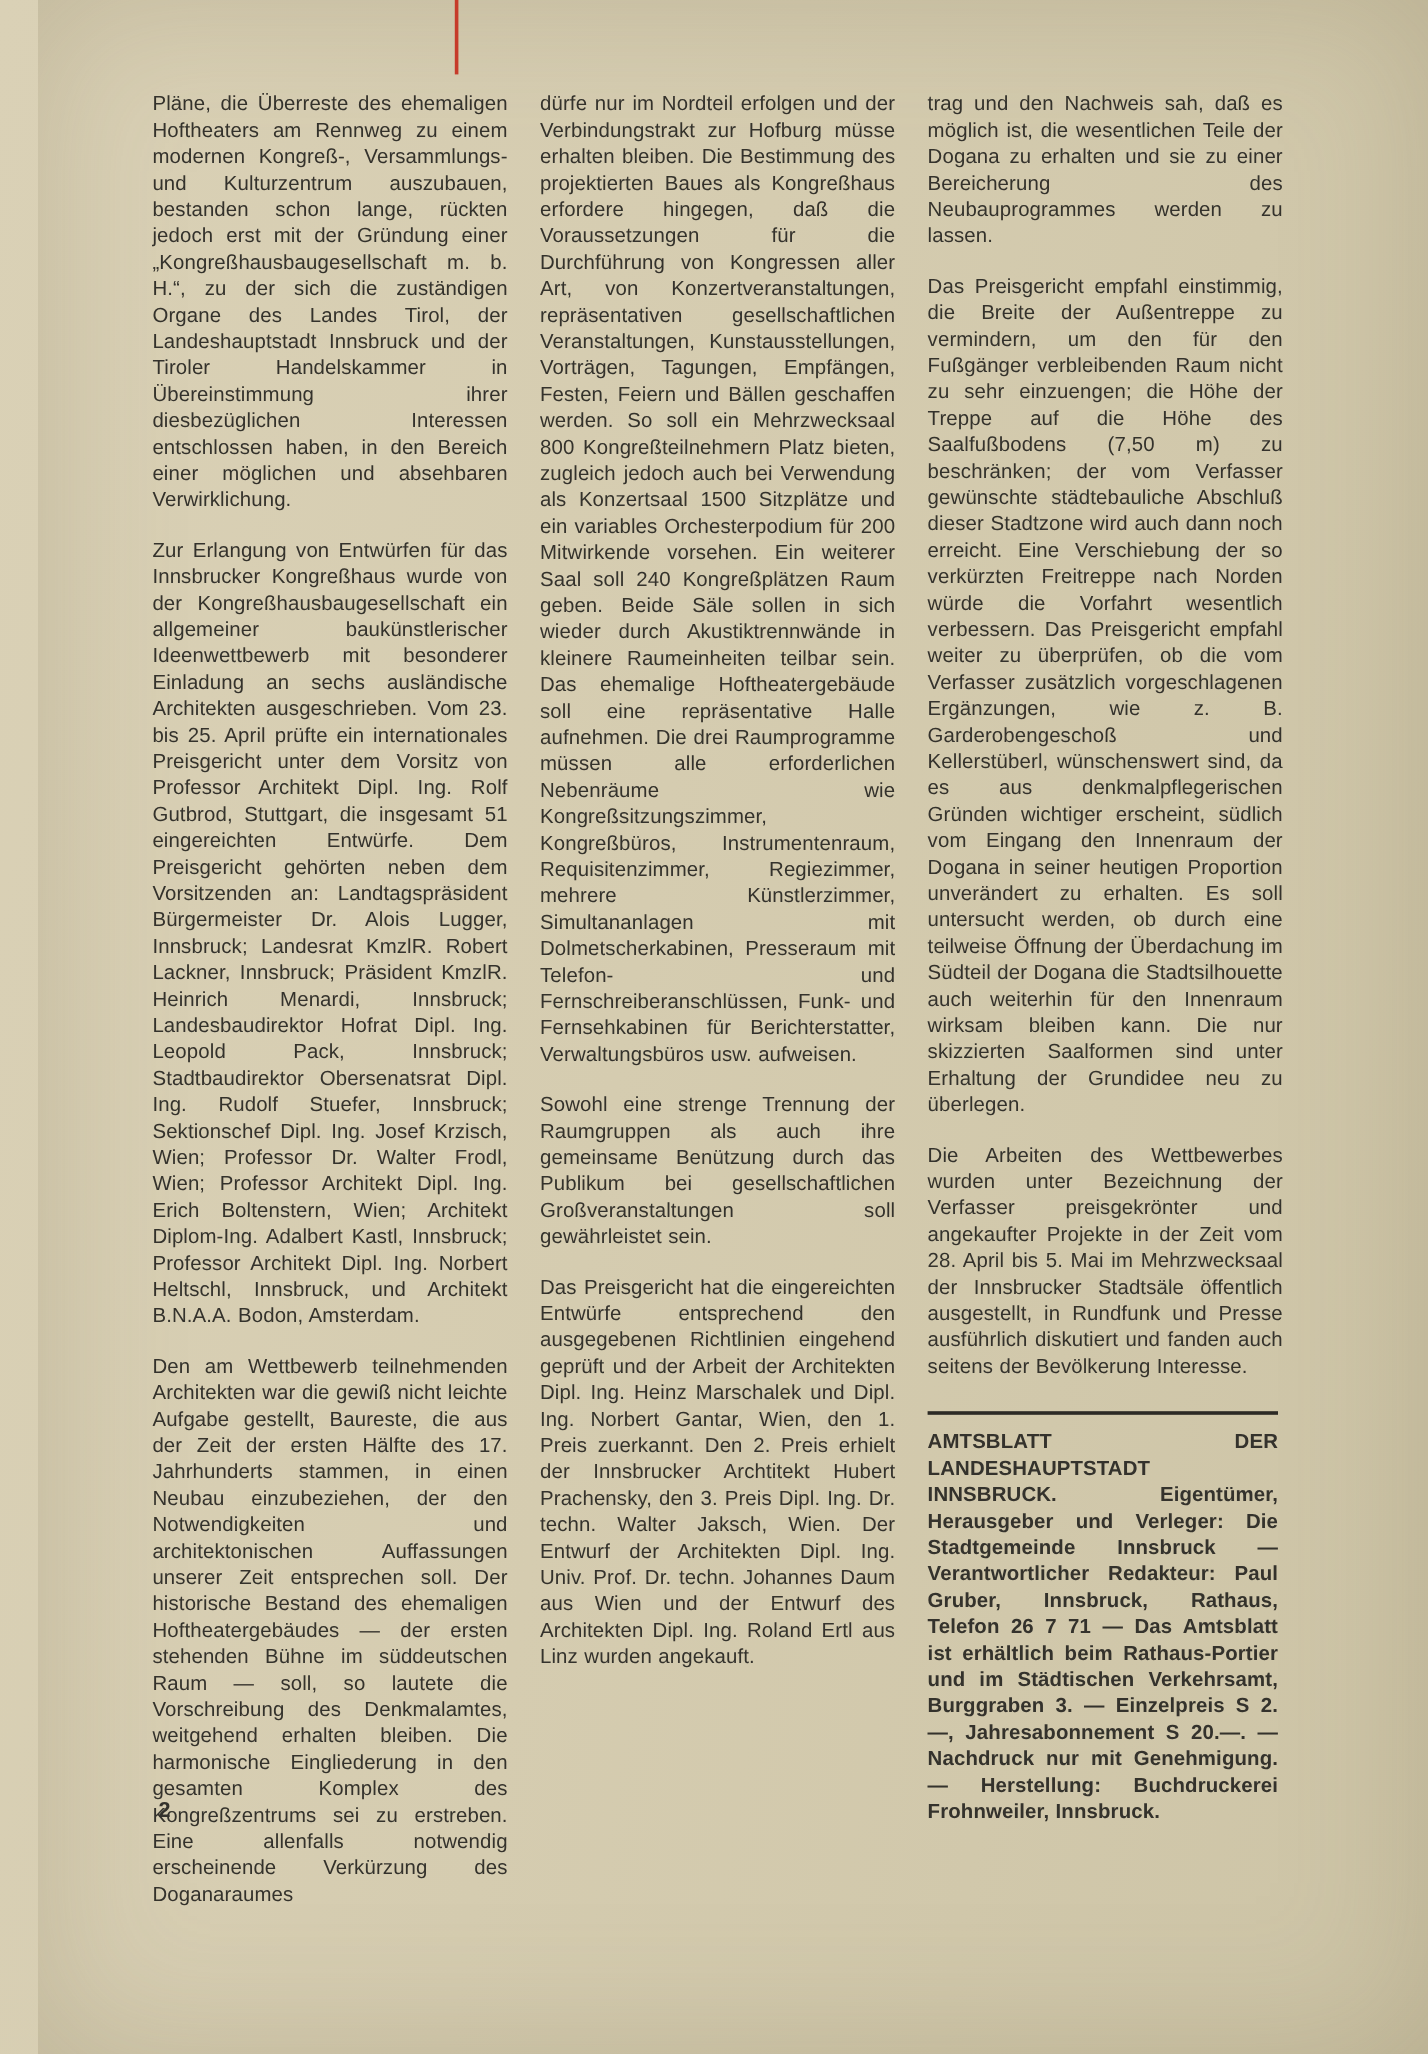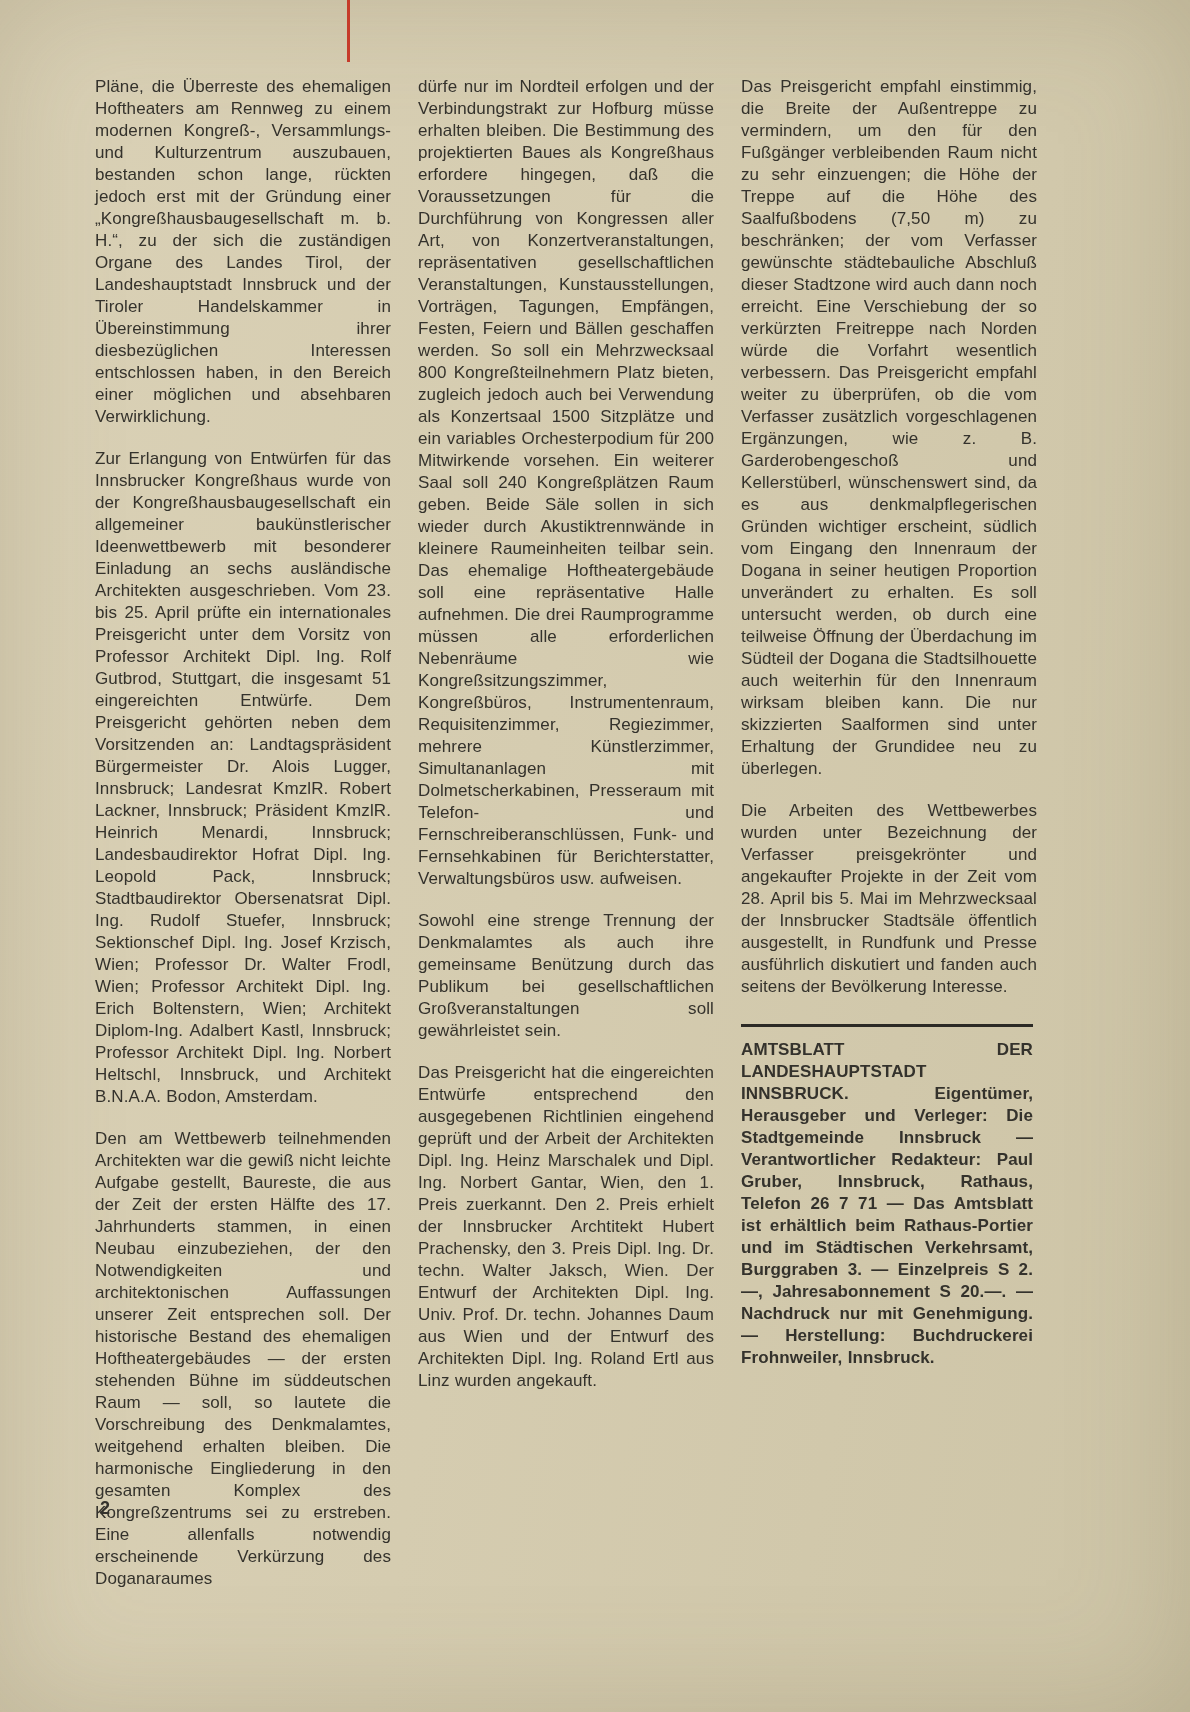--- a/index.html
+++ b/index.html
@@ -12,20 +12,21 @@
     position: relative;
     overflow: hidden;
     background: linear-gradient(100deg, #dad1b6 0%, #d5ccb0 45%, #cdc4a6 100%);
     font-family: "Liberation Sans", "DejaVu Sans", sans-serif;
     color: #34322c;
   }
   .page {
     position: absolute;
     inset: 0;
     box-shadow: inset 0 0 120px rgba(120,108,75,0.25);
+    margin-left: 32px;
   }
   .scan-mark {
     position: absolute;
     left: 347px;
     top: 0;
     width: 3px;
     height: 62px;
     background: #c63b2a;
   }
   .columns {
@@ -82,25 +83,26 @@
   <main class="columns">
 
     <section class="col">
       <p>Pläne, die Überreste des ehemaligen Hoftheaters am Rennweg zu einem modernen Kongreß-, Versammlungs- und Kulturzentrum auszubauen, bestanden schon lange, rückten jedoch erst mit der Gründung einer „Kongreßhausbaugesellschaft m. b. H.“, zu der sich die zuständigen Organe des Landes Tirol, der Landeshauptstadt Innsbruck und der Tiroler Handelskammer in Übereinstimmung ihrer diesbezüglichen Interessen entschlossen haben, in den Bereich einer möglichen und absehbaren Verwirklichung.</p>
       <p>Zur Erlangung von Entwürfen für das Innsbrucker Kongreßhaus wurde von der Kongreßhausbaugesellschaft ein allgemeiner baukünstlerischer Ideenwettbewerb mit besonderer Einladung an sechs ausländische Architekten ausgeschrieben. Vom 23. bis 25. April prüfte ein internationales Preisgericht unter dem Vorsitz von Professor Architekt Dipl. Ing. Rolf Gutbrod, Stuttgart, die insgesamt 51 eingereichten Entwürfe. Dem Preisgericht gehörten neben dem Vorsitzenden an: Landtagspräsident Bürgermeister Dr. Alois Lugger, Innsbruck; Landesrat KmzlR. Robert Lackner, Innsbruck; Präsident KmzlR. Heinrich Menardi, Innsbruck; Landesbaudirektor Hofrat Dipl. Ing. Leopold Pack, Innsbruck; Stadtbaudirektor Obersenatsrat Dipl. Ing. Rudolf Stuefer, Innsbruck; Sektionschef Dipl. Ing. Josef Krzisch, Wien; Professor Dr. Walter Frodl, Wien; Professor Architekt Dipl. Ing. Erich Boltenstern, Wien; Architekt Diplom-Ing. Adalbert Kastl, Innsbruck; Professor Architekt Dipl. Ing. Norbert Heltschl, Innsbruck, und Architekt B.N.A.A. Bodon, Amsterdam.</p>
       <p>Den am Wettbewerb teilnehmenden Architekten war die gewiß nicht leichte Aufgabe gestellt, Baureste, die aus der Zeit der ersten Hälfte des 17. Jahrhunderts stammen, in einen Neubau einzubeziehen, der den Notwendigkeiten und architektonischen Auffassungen unserer Zeit entsprechen soll. Der historische Bestand des ehemaligen Hoftheatergebäudes — der ersten stehenden Bühne im süddeutschen Raum — soll, so lautete die Vorschreibung des Denkmalamtes, weitgehend erhalten bleiben. Die harmonische Eingliederung in den gesamten Komplex des Kongreßzentrums sei zu erstreben. Eine allenfalls notwendig erscheinende Verkürzung des Doganaraumes</p>
     </section>
 
     <section class="col">
       <p>dürfe nur im Nordteil erfolgen und der Verbindungstrakt zur Hofburg müsse erhalten bleiben. Die Bestimmung des projektierten Baues als Kongreßhaus erfordere hingegen, daß die Voraussetzungen für die Durchführung von Kongressen aller Art, von Konzertveranstaltungen, repräsentativen gesellschaftlichen Veranstaltungen, Kunstausstellungen, Vorträgen, Tagungen, Empfängen, Festen, Feiern und Bällen geschaffen werden. So soll ein Mehrzwecksaal 800 Kongreßteilnehmern Platz bieten, zugleich jedoch auch bei Verwendung als Konzertsaal 1500 Sitzplätze und ein variables Orchesterpodium für 200 Mitwirkende vorsehen. Ein weiterer Saal soll 240 Kongreßplätzen Raum geben. Beide Säle sollen in sich wieder durch Akustiktrennwände in kleinere Raumeinheiten teilbar sein. Das ehemalige Hoftheatergebäude soll eine repräsentative Halle aufnehmen. Die drei Raumprogramme müssen alle erforderlichen Nebenräume wie Kongreßsitzungszimmer, Kongreßbüros, Instrumentenraum, Requisitenzimmer, Regiezimmer, mehrere Künstlerzimmer, Simultananlagen mit Dolmetscherkabinen, Presseraum mit Telefon- und Fernschreiberanschlüssen, Funk- und Fernsehkabinen für Berichterstatter, Verwaltungsbüros usw. aufweisen.</p>
-      <p>Sowohl eine strenge Trennung der Denkmalamtes als auch ihre gemeinsame Benützung durch das Publikum bei gesellschaftlichen Großveranstaltungen soll gewährleistet sein.</p>
+      <p>Sowohl eine strenge Trennung der Raumgruppen als auch ihre gemeinsame Benützung durch das Publikum bei gesellschaftlichen Großveranstaltungen soll gewährleistet sein.</p>
       <p>Das Preisgericht hat die eingereichten Entwürfe entsprechend den ausgegebenen Richtlinien eingehend geprüft und der Arbeit der Architekten Dipl. Ing. Heinz Marschalek und Dipl. Ing. Norbert Gantar, Wien, den 1. Preis zuerkannt. Den 2. Preis erhielt der Innsbrucker Archtitekt Hubert Prachensky, den 3. Preis Dipl. Ing. Dr. techn. Walter Jaksch, Wien. Der Entwurf der Architekten Dipl. Ing. Univ. Prof. Dr. techn. Johannes Daum aus Wien und der Entwurf des Architekten Dipl. Ing. Roland Ertl aus Linz wurden angekauft.</p>
     </section>
 
     <section class="col">
+      <p>trag und den Nachweis sah, daß es möglich ist, die wesentlichen Teile der Dogana zu erhalten und sie zu einer Bereicherung des Neubauprogrammes werden zu lassen.</p>
       <p>Das Preisgericht empfahl einstimmig, die Breite der Außentreppe zu vermindern, um den für den Fußgänger verbleibenden Raum nicht zu sehr einzuengen; die Höhe der Treppe auf die Höhe des Saalfußbodens (7,50 m) zu beschränken; der vom Verfasser gewünschte städtebauliche Abschluß dieser Stadtzone wird auch dann noch erreicht. Eine Verschiebung der so verkürzten Freitreppe nach Norden würde die Vorfahrt wesentlich verbessern. Das Preisgericht empfahl weiter zu überprüfen, ob die vom Verfasser zusätzlich vorgeschlagenen Ergänzungen, wie z. B. Garderobengeschoß und Kellerstüberl, wünschenswert sind, da es aus denkmalpflegerischen Gründen wichtiger erscheint, südlich vom Eingang den Innenraum der Dogana in seiner heutigen Proportion unverändert zu erhalten. Es soll untersucht werden, ob durch eine teilweise Öffnung der Überdachung im Südteil der Dogana die Stadtsilhouette auch weiterhin für den Innenraum wirksam bleiben kann. Die nur skizzierten Saalformen sind unter Erhaltung der Grundidee neu zu überlegen.</p>
       <p>Die Arbeiten des Wettbewerbes wurden unter Bezeichnung der Verfasser preisgekrönter und angekaufter Projekte in der Zeit vom 28. April bis 5. Mai im Mehrzwecksaal der Innsbrucker Stadtsäle öffentlich ausgestellt, in Rundfunk und Presse ausführlich diskutiert und fanden auch seitens der Bevölkerung Interesse.</p>
       <div class="imprint-rule"></div>
       <p class="imprint">AMTSBLATT DER LANDESHAUPTSTADT INNSBRUCK. Eigentümer, Herausgeber und Verleger: Die Stadtgemeinde Innsbruck — Verantwortlicher Redakteur: Paul Gruber, Innsbruck, Rathaus, Telefon 26 7 71 — Das Amtsblatt ist erhältlich beim Rathaus-Portier und im Städtischen Verkehrsamt, Burggraben 3. — Einzelpreis S 2.—, Jahresabonnement S 20.—. — Nachdruck nur mit Genehmigung. — Herstellung: Buchdruckerei Frohnweiler, Innsbruck.</p>
     </section>
 
   </main>
 
   <div class="page-number">2</div>
 

